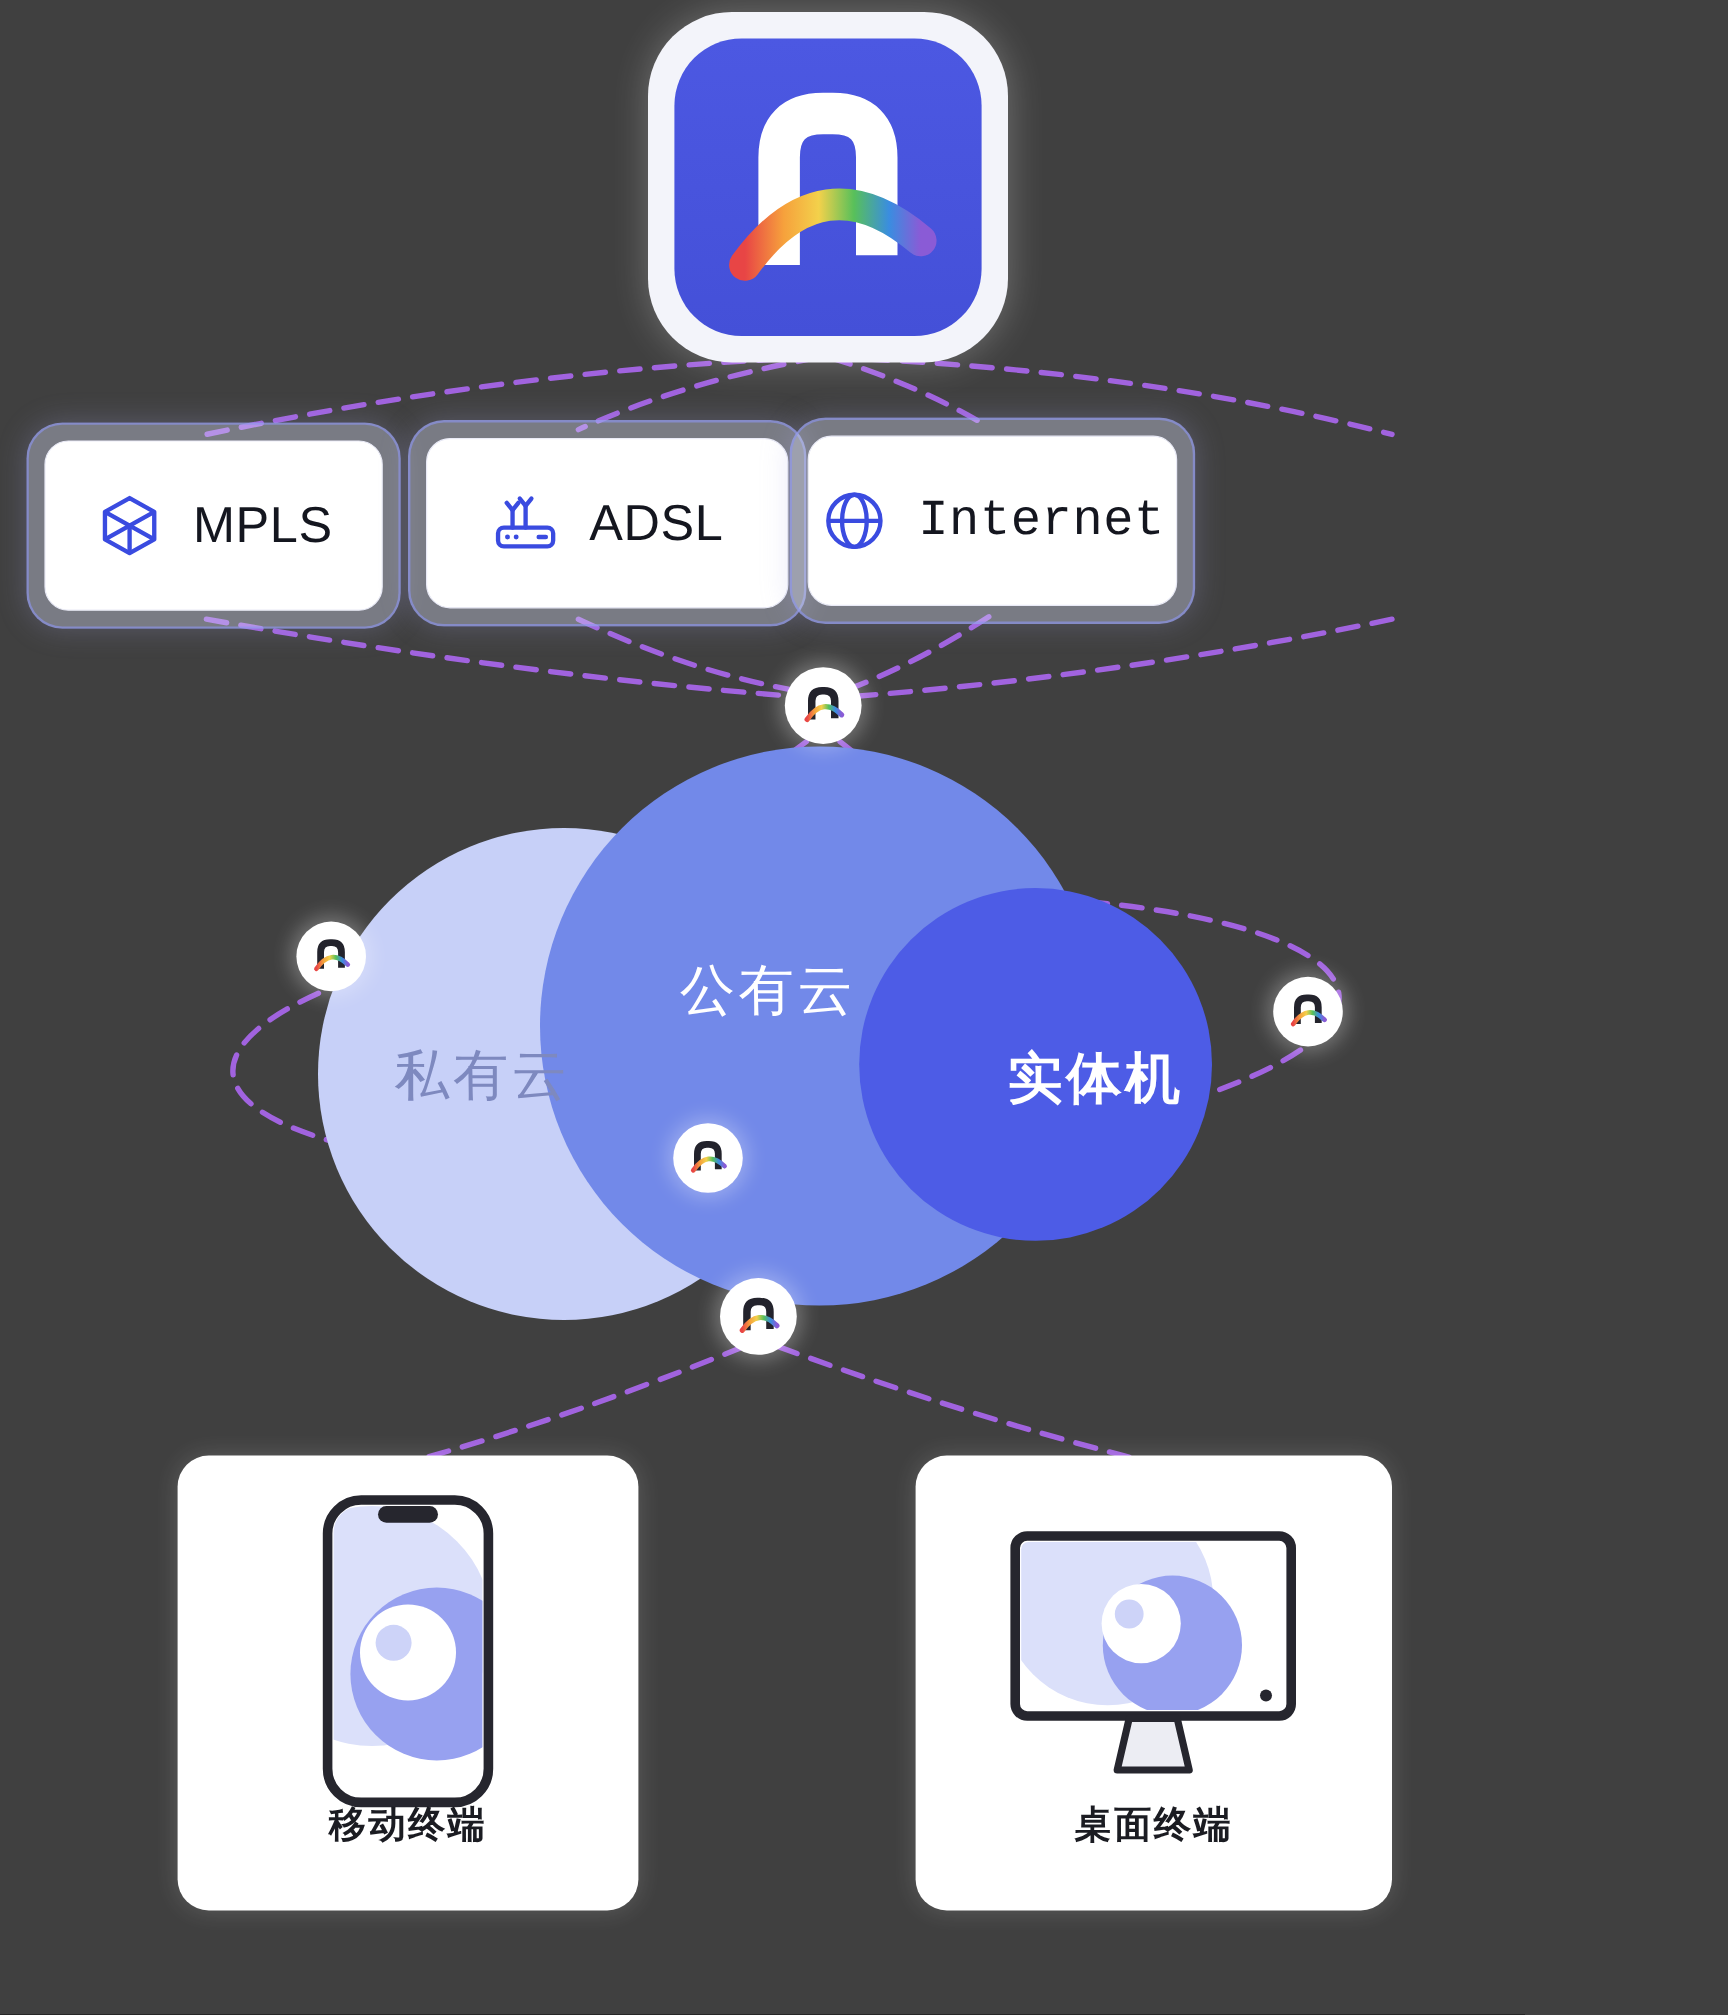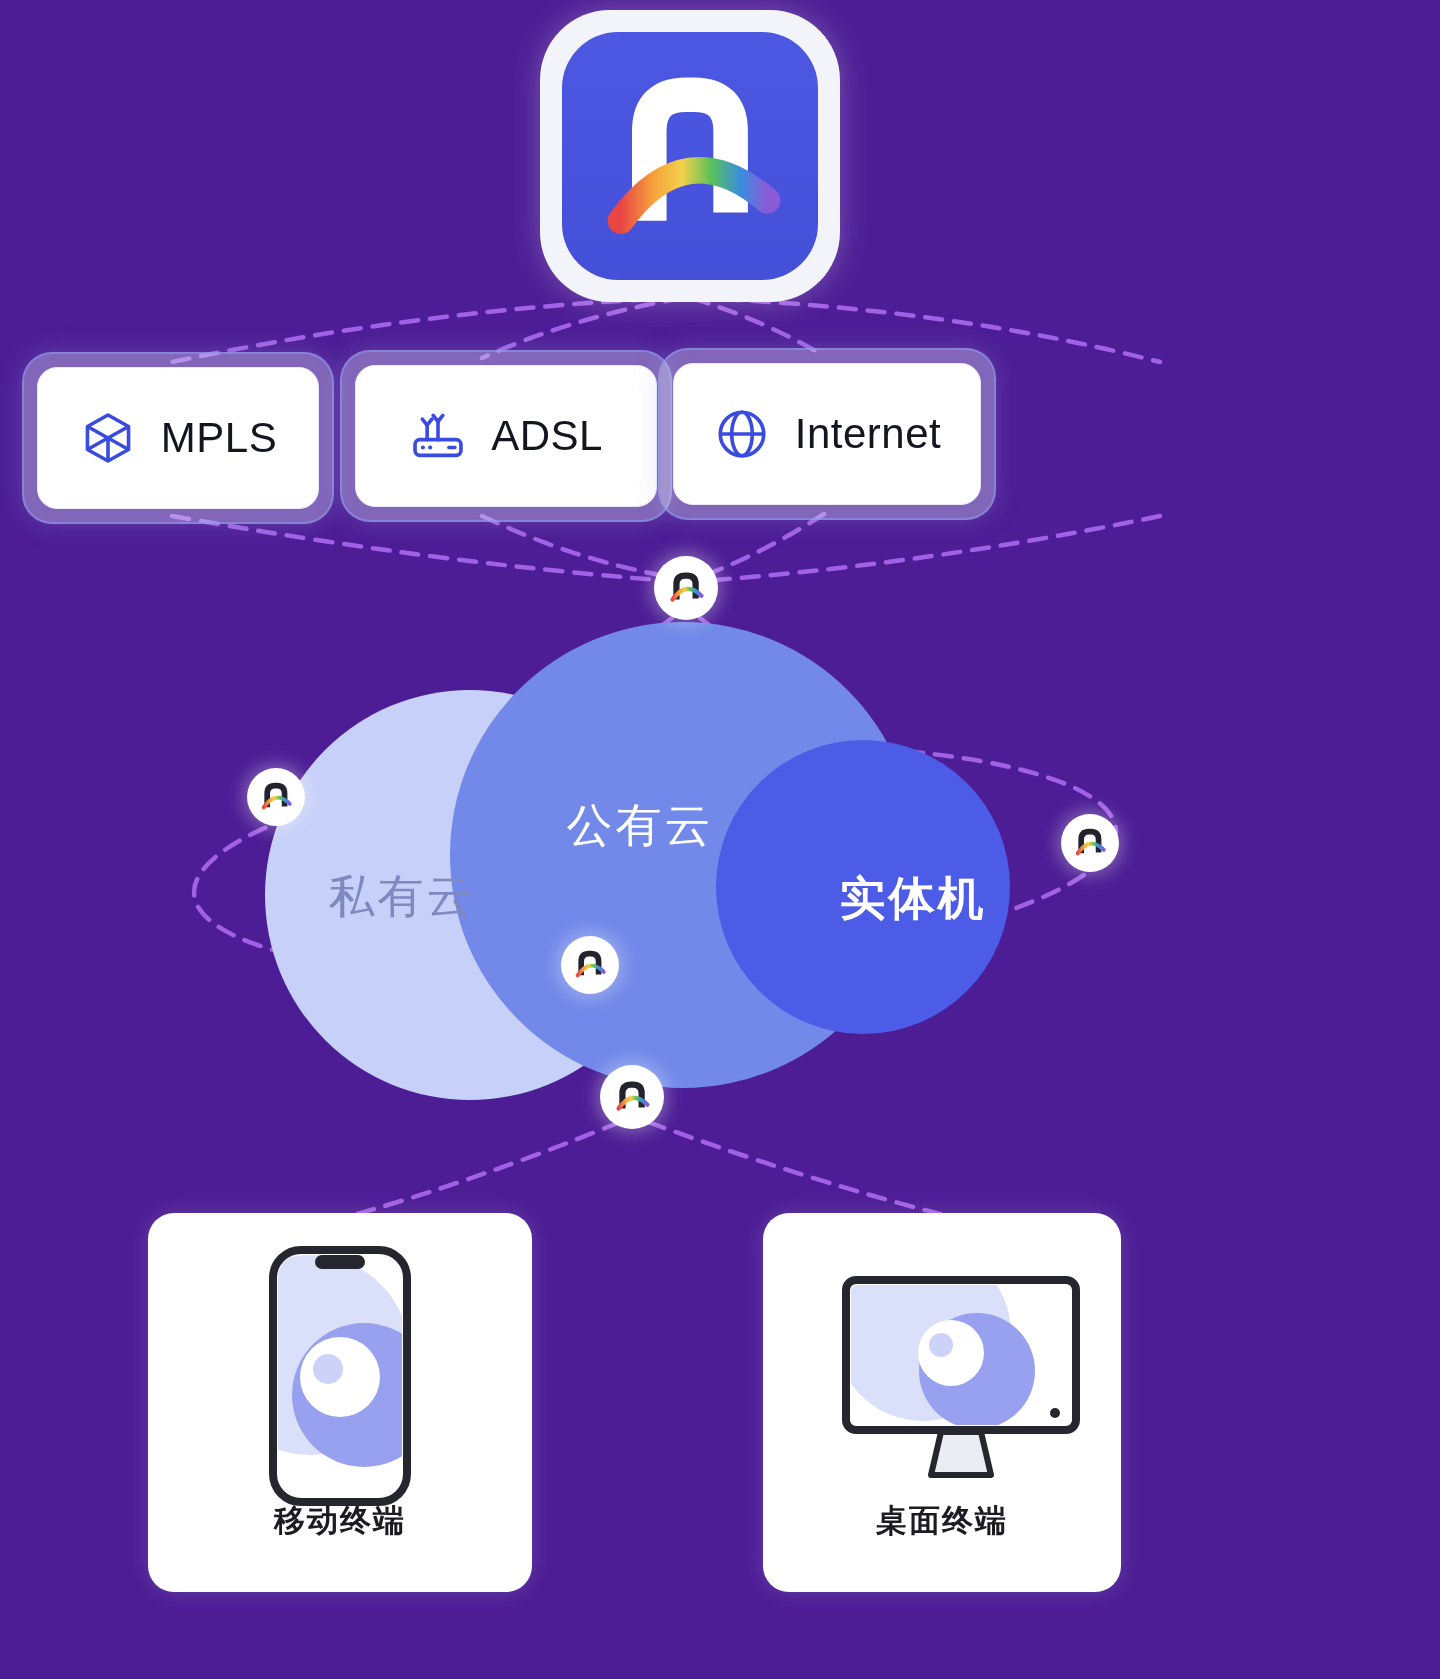--- a/index.html
+++ b/index.html
@@ -1,19 +1,19 @@
 <!DOCTYPE html>
 <html><head>
 <meta charset="utf-8">
 <style>
   html,body{margin:0;padding:0;background:#000;}
   .stage{
     position:relative;
     width:1440px;height:1679px;
-    background:#4c1d95;
+    background:#404040;
     overflow:hidden;
     font-family:"Liberation Sans","DejaVu Sans",sans-serif;
   }
   .lines{position:absolute;inset:0;z-index:1;}
   .lines path,.lines ellipse{
     stroke:#a765e8;stroke-width:4.5;stroke-dasharray:17 12;
     fill:none;stroke-linecap:round;opacity:.95;
   }
   
   .brand-card{
@@ -139,21 +139,21 @@
           <path d="M20 7 L24 12 L28 7"></path>
           <path d="M33 33.5 H38"></path>
         </g>
         <circle cx="11.5" cy="33.5" r="1.7" fill="#3a4be0"></circle>
         <circle cx="17.5" cy="33.5" r="1.7" fill="#3a4be0"></circle>
       </svg>
       <span class="net-label">ADSL</span>
     </div>
   </div>
 
-  <div class="net-card" style="left:658px;top:348px;width:334px;">
+  <div class="net-card" style="left:658px;top:348px;width:334px;font-family:Liberation Mono, monospace;">
     <div class="net-inner">
       <svg class="net-icon" viewBox="0 0 48 48">
         <g fill="none" stroke="#3a4be0" stroke-width="3">
           <circle cx="24" cy="24" r="18"></circle>
           <ellipse cx="24" cy="24" rx="8.5" ry="18"></ellipse>
           <path d="M6.5 24 H41.5"></path>
         </g>
       </svg>
       <span class="net-label">Internet</span>
     </div>
@@ -212,21 +212,21 @@
         <circle cx="96" cy="150" r="72" fill="#97a1f0"></circle>
         <circle cx="72" cy="132" r="40" fill="#ffffff"></circle>
         <circle cx="60" cy="124" r="15" fill="#cdd3f8"></circle>
       </g>
       <rect x="47" y="10" width="50" height="14" rx="7" fill="#26262e"></rect>
       <rect x="137" y="70" width="5" height="34" rx="2.5" fill="#26262e"></rect>
     </svg>
     <div class="terminal-label">移动终端</div>
   </div>
 
-  <div class="terminal-card" style="left:763px;top:1213px;width:358px;height:379px;">
+  <div class="terminal-card" style="left:763px;top:1213px;width:397px;height:379px;">
     <svg class="illus" style="left:78px;top:62px;" width="240" height="212" viewBox="0 0 240 212">
       <defs>
         <clipPath id="monClip">
             <rect x="10" y="10" width="220" height="140" rx="6"></rect>
           </clipPath>
       </defs>
       <rect x="5" y="5" width="230" height="150" rx="10" fill="#ffffff" stroke="#26262e" stroke-width="8"></rect>
       <g clip-path="url(#monClip)">
         <circle cx="82" cy="58" r="88" fill="#dbe0fa"></circle>
         <circle cx="136" cy="96" r="58" fill="#97a1f0"></circle>

